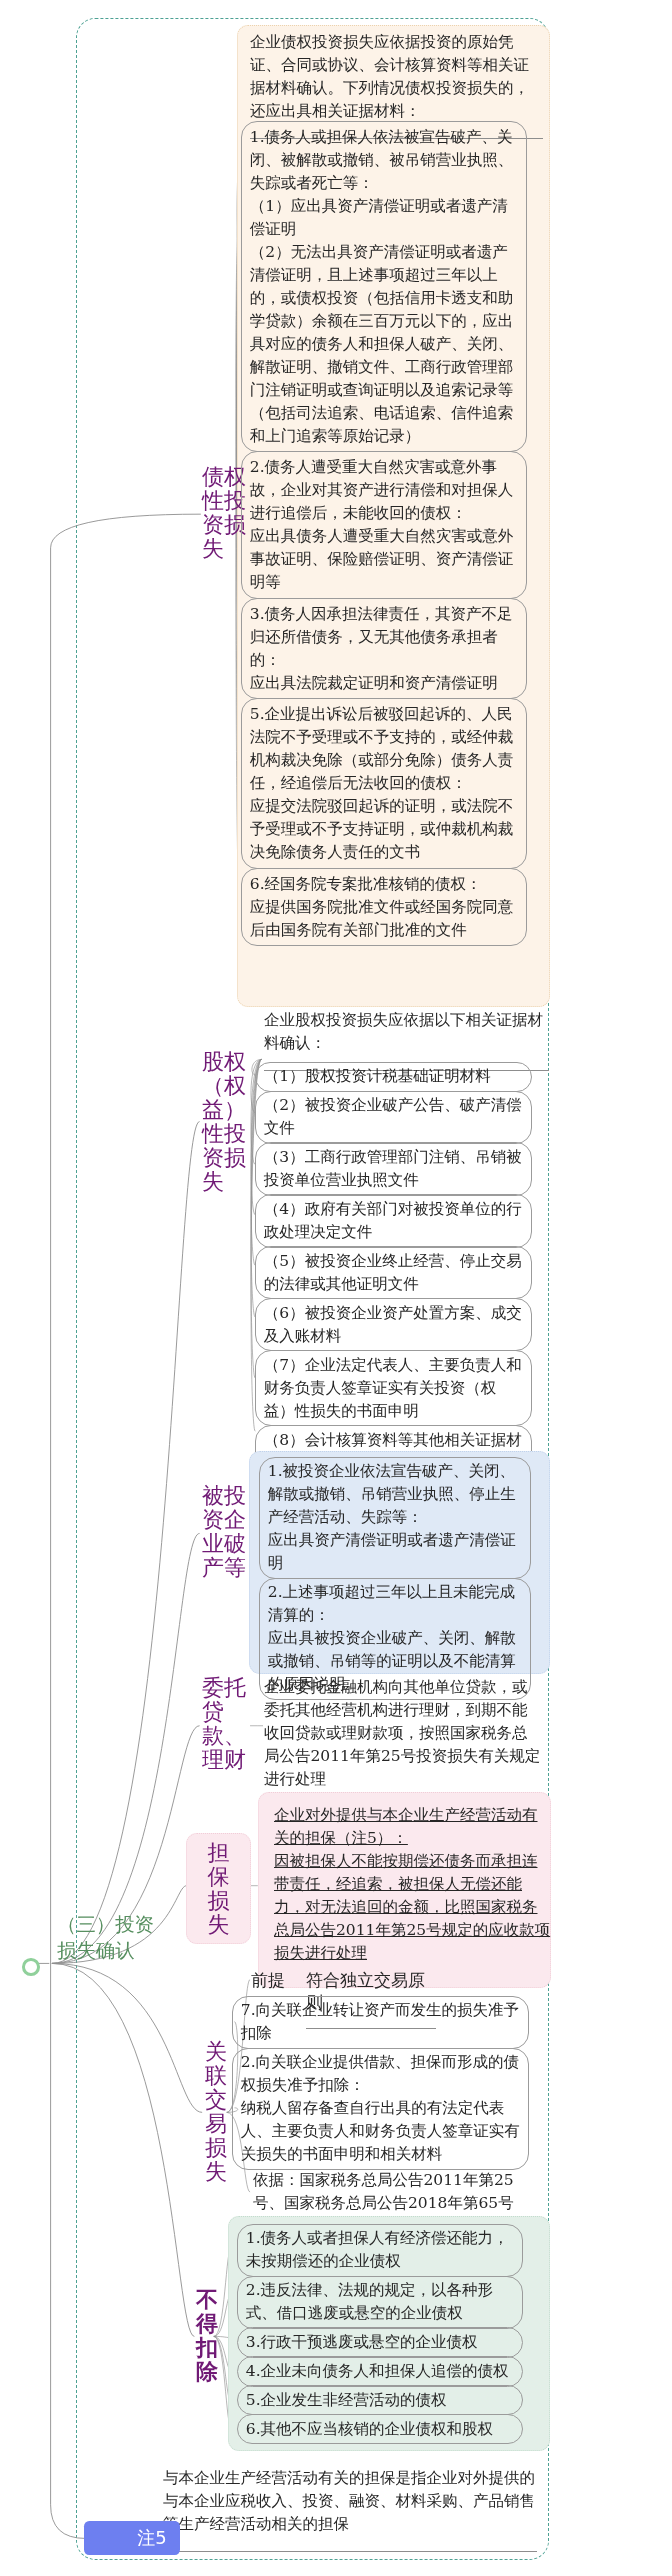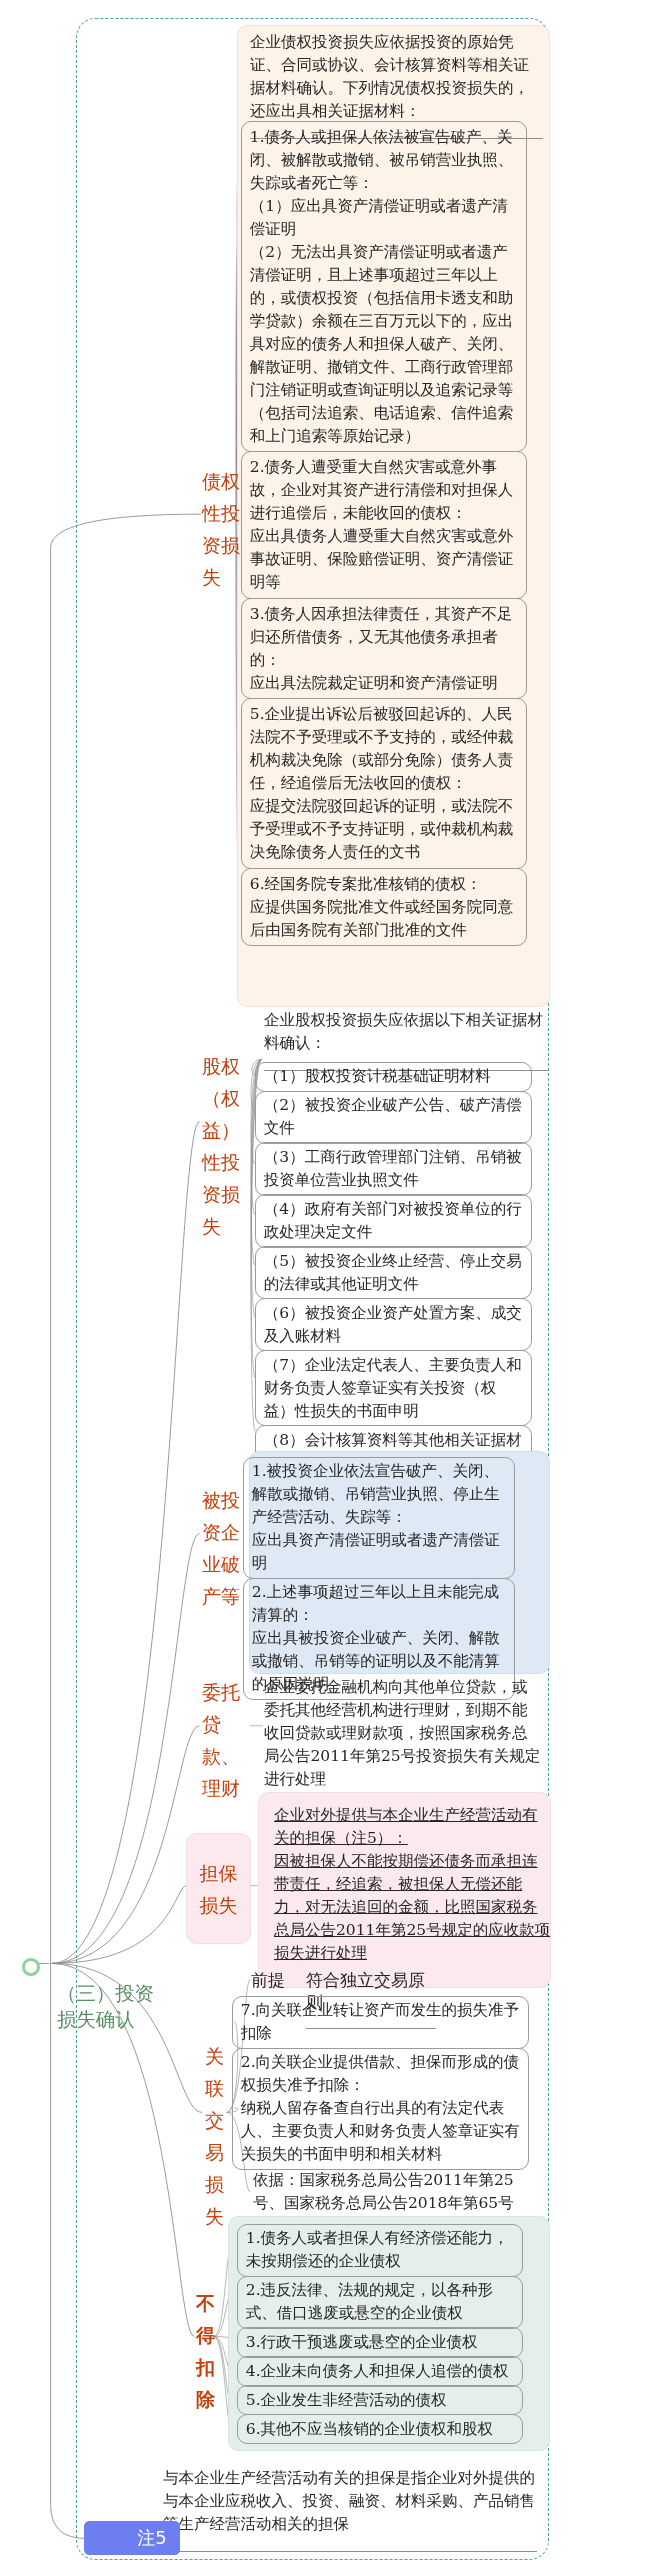--- a/index.html
+++ b/index.html
@@ -10,24 +10,24 @@
   .outer-frame{left:76px;top:17.5px;width:471px;height:2540px;border:1.3px dashed #4da193;border-radius:19.4px;}
   .cloud{border-radius:11px;}
   .peach{left:237px;top:24.6px;width:311px;height:980px;background:#fdf3e8;border:1.9px dotted #ecd2ae;}
   .bluebox{left:249px;top:1451px;width:299px;height:221px;background:#dfe9f6;border:1.9px dotted #c0d2ec;}
   .pinkbox{left:258px;top:1792px;width:291px;height:194px;background:#fbe9ee;border:1.9px dotted #f1cdd8;}
   .pinklabel{left:186px;top:1833px;width:63px;height:109px;background:#fbe9ee;border:1.9px dotted #f1cdd8;
              display:flex;align-items:center;justify-content:center;text-align:center;}
   .greenbox{left:228px;top:2216px;width:320px;height:233px;background:#e3efe8;border:1.9px dotted #c3dccd;}
   .txt{font-size:15.5px;line-height:23px;white-space:pre-wrap;word-break:break-all;}
   .underlined{border-bottom:1.3px solid #8d8d8d;padding-bottom:15px;}
-  .itembox{border:1.3px solid #9b9b9b;border-radius:10px;padding:3.9px 7.8px;margin-top:-1.3px;
+  .itembox{border:1.3px solid #9b9b9b;border-radius:16px;padding:3.9px 7.8px;margin-top:-1.3px;
            font-size:15.5px;line-height:23px;white-space:pre-wrap;word-break:break-all;background:transparent;}
   .itembox.tight{padding:2.6px 7.8px;}
-  .vlabel{font-size:19px;line-height:32px;word-break:break-all;color:#c2410c;}
+  .vlabel{font-size:22px;line-height:24px;word-break:break-all;color:#701a75;}
   .root-label{font-size:19.4px;line-height:26px;color:#578f60;word-break:break-all;}
   .root-circle{left:22px;top:1958px;width:11.7px;height:11.7px;border:3.2px solid #90d09b;border-radius:50%;background:#fff;}
   .badge{left:84px;top:2521px;width:56px;height:34px;background:#6d7ff0;border-radius:5.2px;color:#fff;
          font-size:18px;display:flex;align-items:center;justify-content:center;
          font-family:"DejaVu Sans","Liberation Sans",sans-serif;padding-left:40px;}
   .small-label{font-size:17px;line-height:22px;}
 </style>
 </head>
 <body>
 
@@ -81,21 +81,21 @@
       <path d="M330 3608 C348 3608 348 3468 358 3468"></path>
       <path d="M330 3608 C348 3608 348 3542 358 3542"></path>
       <path d="M330 3608 C348 3608 348 3610 358 3610"></path>
       <path d="M330 3608 C348 3608 348 3662 358 3662"></path>
       <path d="M330 3608 C348 3608 348 3712 358 3712"></path>
       <path d="M330 3608 C348 3608 348 3752 358 3752"></path>
     </g>
   </svg>
 
   <div class="abs root-circle"></div>
-  <div class="abs root-label" style="left:57px;top:1981px;width:107px;">（三）投资损失确认</div>
+  <div class="abs root-label" style="left:57px;top:1912px;width:107px;">（三）投资损失确认</div>
 
   <div class="abs cloud peach"></div>
   <div class="abs vlabel" style="left:202px;top:465px;width:49px;">债权性投资损失</div>
   <div class="abs txt underlined" style="left:250px;top:31px;width:293px;">企业债权投资损失应依据投资的原始凭证、合同或协议、会计核算资料等相关证据材料确认。下列情况债权投资损失的，还应出具相关证据材料：</div>
   <div class="abs" style="left:241px;top:122px;width:286px;">
     <div class="itembox">1.债务人或担保人依法被宣告破产、关闭、被解散或撤销、被吊销营业执照、失踪或者死亡等：
 （1）应出具资产清偿证明或者遗产清偿证明
 （2）无法出具资产清偿证明或者遗产清偿证明，且上述事项超过三年以上的，或债权投资（包括信用卡透支和助学贷款）余额在三百万元以下的，应出具对应的债务人和担保人破产、关闭、解散证明、撤销文件、工商行政管理部门注销证明或查询证明以及追索记录等（包括司法追索、电话追索、信件追索和上门追索等原始记录）</div>
     <div class="itembox">2.债务人遭受重大自然灾害或意外事故，企业对其资产进行清偿和对担保人进行追偿后，未能收回的债权：
 应出具债务人遭受重大自然灾害或意外事故证明、保险赔偿证明、资产清偿证明等</div>
@@ -115,21 +115,21 @@
     <div class="itembox tight">（3）工商行政管理部门注销、吊销被投资单位营业执照文件</div>
     <div class="itembox tight">（4）政府有关部门对被投资单位的行政处理决定文件</div>
     <div class="itembox tight">（5）被投资企业终止经营、停止交易的法律或其他证明文件</div>
     <div class="itembox tight">（6）被投资企业资产处置方案、成交及入账材料</div>
     <div class="itembox tight">（7）企业法定代表人、主要负责人和财务负责人签章证实有关投资（权益）性损失的书面申明</div>
     <div class="itembox tight">（8）会计核算资料等其他相关证据材料</div>
   </div>
 
   <div class="abs cloud bluebox"></div>
   <div class="abs vlabel" style="left:202px;top:1484px;width:49px;">被投资企业破产等</div>
-  <div class="abs" style="left:243px;top:1458px;width:272px;">
+  <div class="abs" style="left:259px;top:1458px;width:272px;">
     <div class="itembox tight">1.被投资企业依法宣告破产、关闭、解散或撤销、吊销营业执照、停止生产经营活动、失踪等：
 应出具资产清偿证明或者遗产清偿证明</div>
     <div class="itembox tight">2.上述事项超过三年以上且未能完成清算的：
 应出具被投资企业破产、关闭、解散或撤销、吊销等的证明以及不能清算的原因说明</div>
   </div>
 
   <div class="abs vlabel" style="left:202px;top:1676px;width:49px;">委托贷款、理财</div>
   <div class="abs txt underlined" style="left:264px;top:1676px;width:278px;">企业委托金融机构向其他单位贷款，或委托其他经营机构进行理财，到期不能收回贷款或理财款项，按照国家税务总局公告2011年第25号投资损失有关规定进行处理</div>
 
   <div class="abs cloud pinklabel">

